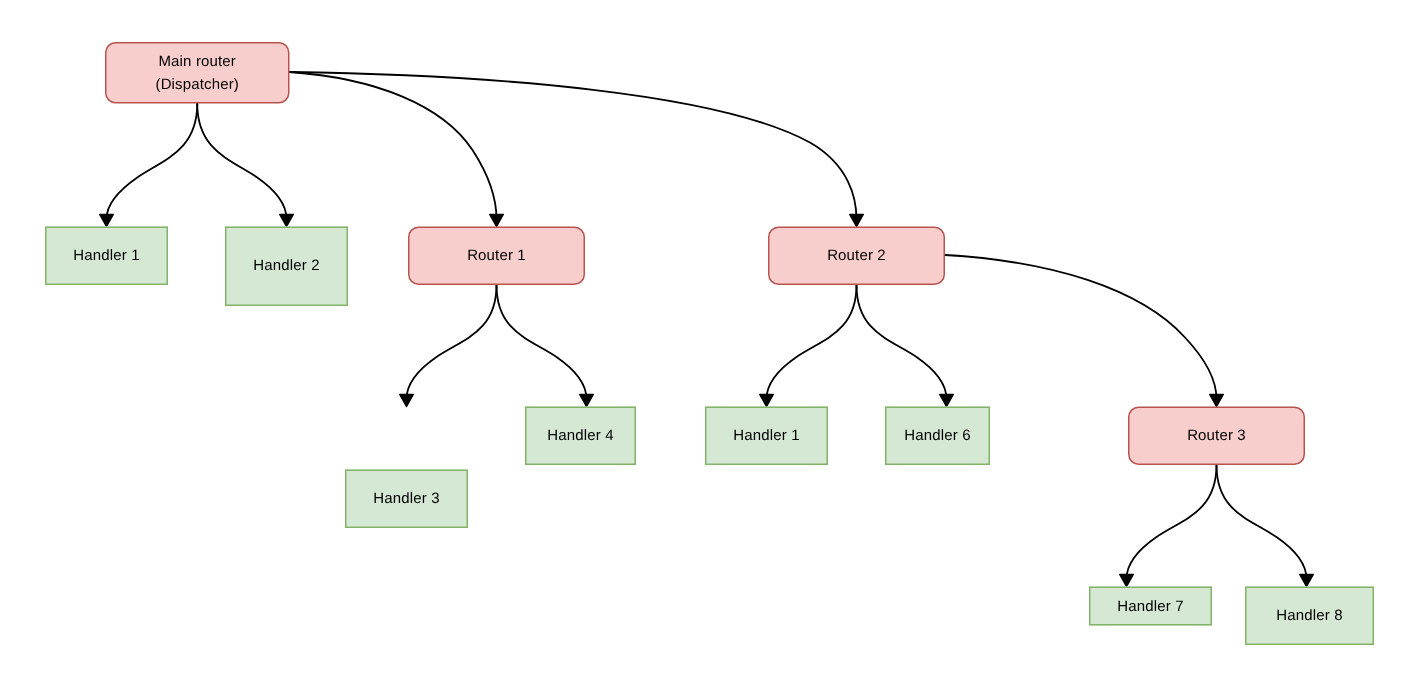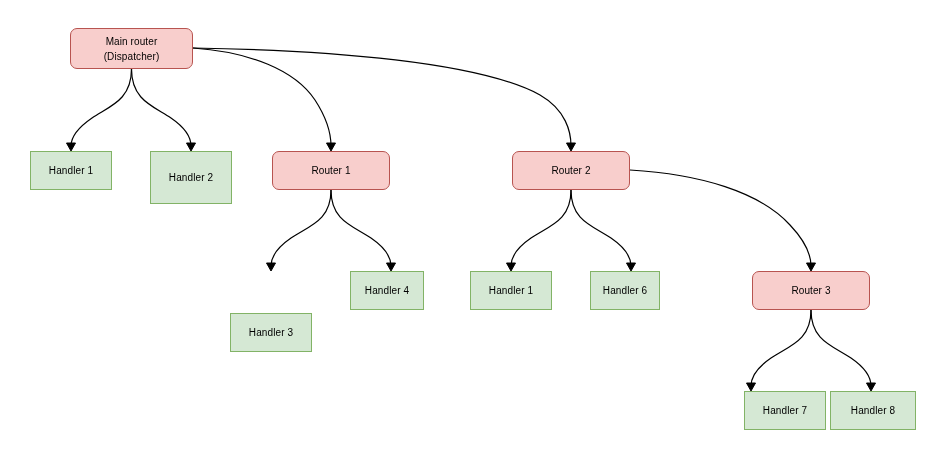--- a/index.html
+++ b/index.html
@@ -120,17 +120,17 @@
 (Dispatcher)</span></div>
       <div class="node node-handler" style="left: 30px; top: 151px; width: 82px; height: 39px;"><span>Handler 1</span></div>
       <div class="node node-handler" style="left: 150px; top: 151px; width: 82px; height: 53px;"><span>Handler 2</span></div>
       <div class="node node-router" style="left: 272px; top: 151px; width: 118px; height: 39px;"><span>Router 1</span></div>
       <div class="node node-router" style="left: 512px; top: 151px; width: 118px; height: 39px;"><span>Router 2</span></div>
       <div class="node node-handler" style="left: 230px; top: 271px; width: 82px; height: 39px; margin-top: 42px;"><span>Handler 3</span></div>
       <div class="node node-handler" style="left: 350px; top: 271px; width: 74px; height: 39px;"><span>Handler 4</span></div>
       <div class="node node-handler" style="left: 470px; top: 271px; width: 82px; height: 39px;"><span>Handler 1</span></div>
       <div class="node node-handler" style="left: 590px; top: 271px; width: 70px; height: 39px;"><span>Handler 6</span></div>
       <div class="node node-router" style="left: 752px; top: 271px; width: 118px; height: 39px;"><span>Router 3</span></div>
-      <div class="node node-handler" style="left: 744px; top: 391px; width: 82px; height: 39px; text-align: right;"><span>Handler 7</span></div>
+      <div class="node node-handler" style="left: 726px; top: 391px; width: 82px; height: 26px; text-align: right;"><span>Handler 7</span></div>
       <div class="node node-handler" style="left: 830px; top: 391px; width: 86px; height: 39px;"><span>Handler 8</span></div>
     </div>
 
 </div>
 
 </body></html>

